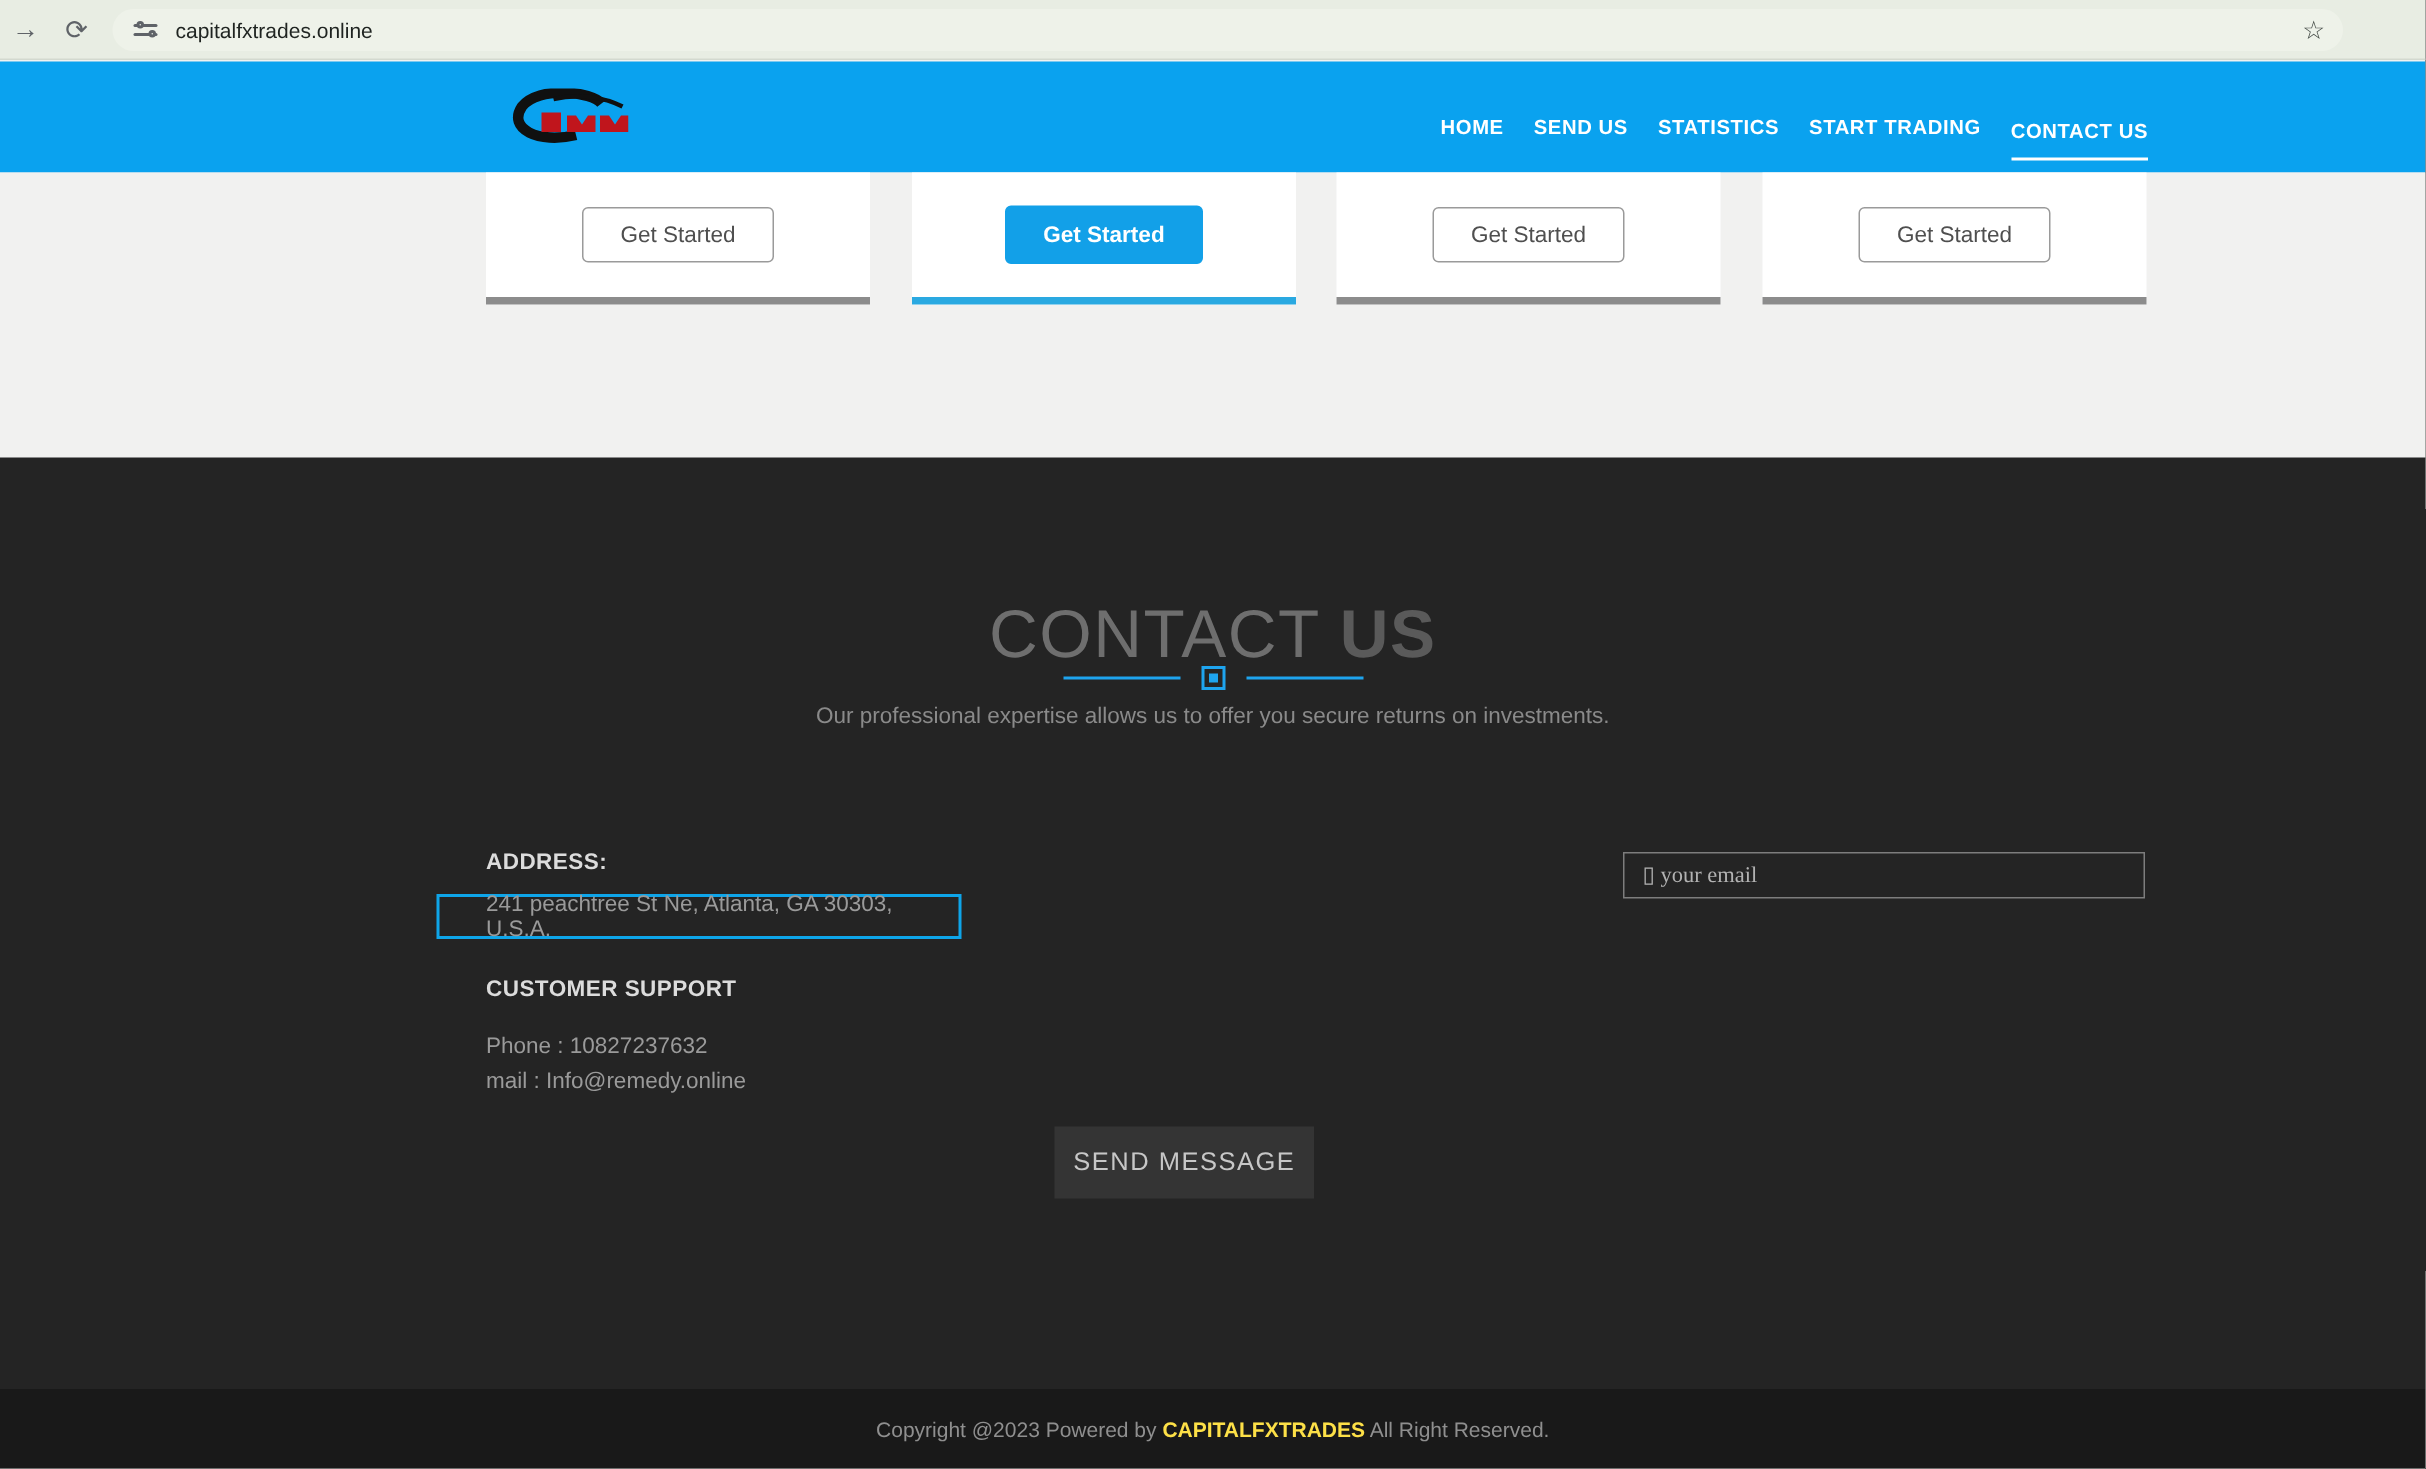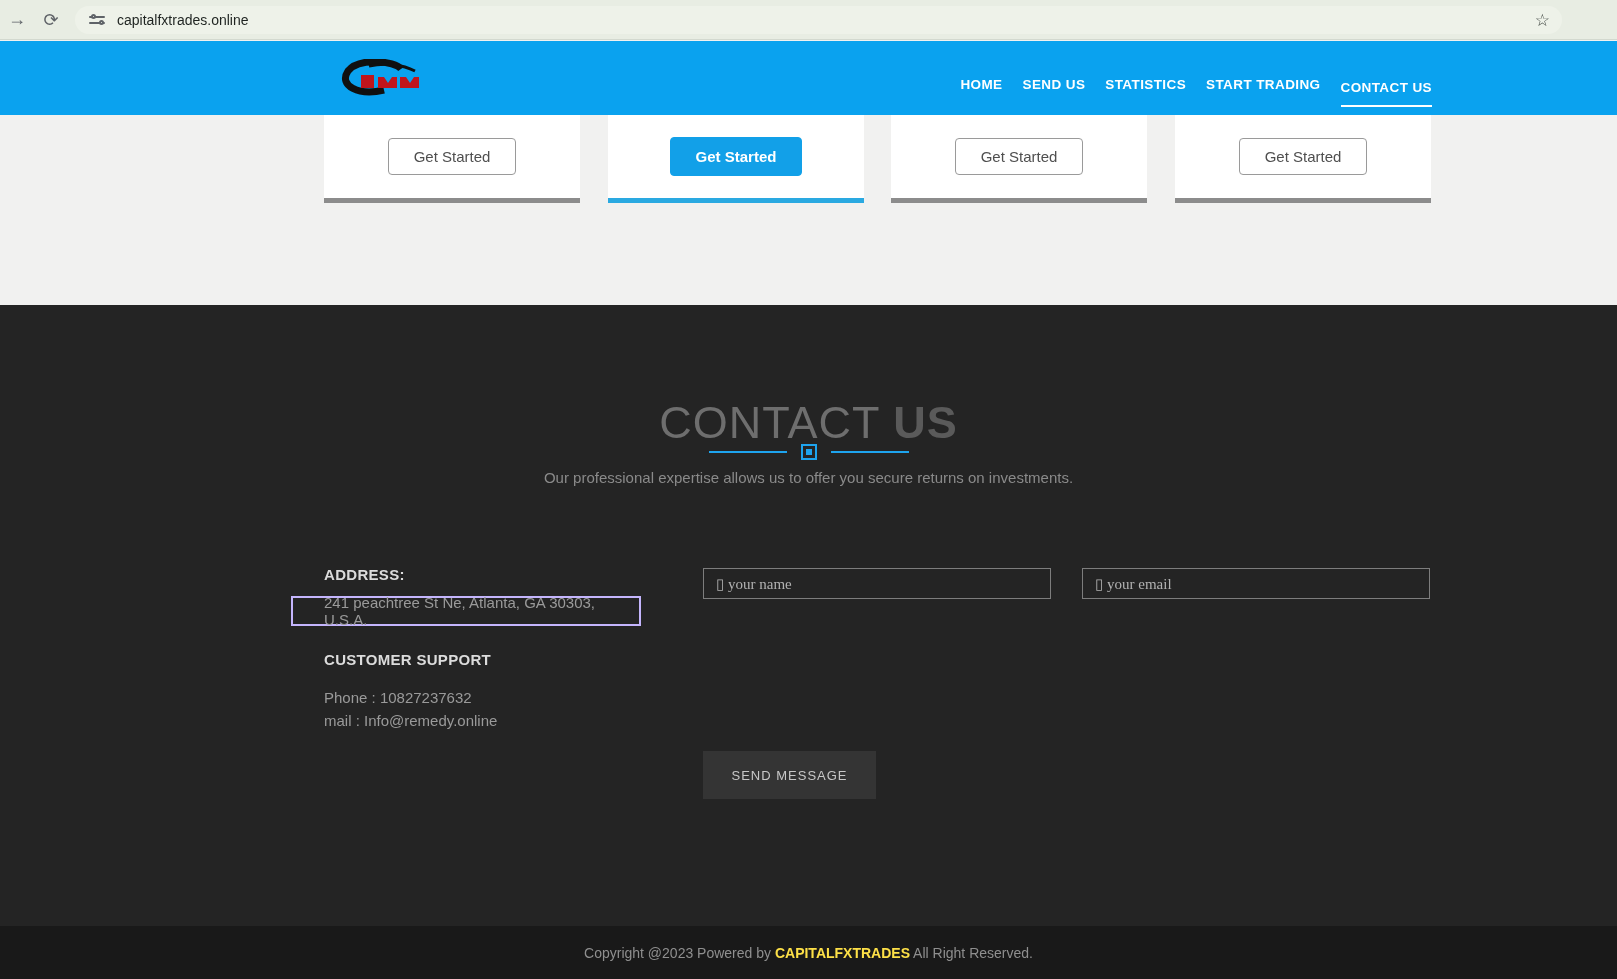--- a/index.html
+++ b/index.html
@@ -52,40 +52,40 @@
              display:flex; align-items:center; justify-content:center; gap:14px; }
   .divider .line { width:78px; height:2px; background:#1ea4ee; }
   .divider .sq { width:16px; height:16px; border:2px solid #1ea4ee;
                  display:flex; align-items:center; justify-content:center; }
   .divider .sq i { display:block; width:6px; height:6px; background:#1ea4ee; }
   .contact-sub { position:absolute; left:0; top:164px; width:100%; text-align:center;
                  color:#8a8a8a; font-size:15px; }
 
   .addr-heading { position:absolute; left:324px; top:261px; color:#dcdcdc; font-size:15px; font-weight:700; letter-spacing:.3px; }
   .addr-box { position:absolute; left:291px; top:291px; width:350px; height:30px;
-              border:2px solid #c4b5fd; display:flex; align-items:center; padding-left:31px; }
+              border:2px solid #0ea5e9; display:flex; align-items:center; padding-left:31px; }
   .addr-text { color:#9a9a9a; font-size:15px; }
   .support-heading { position:absolute; left:324px; top:346px; color:#dcdcdc; font-size:15px; font-weight:700; letter-spacing:.3px; }
   .phone-line { position:absolute; left:324px; top:384px; color:#9a9a9a; font-size:15px; }
   .mail-line  { position:absolute; left:324px; top:407px; color:#9a9a9a; font-size:15px; }
 
   .field { background:transparent; border:1px solid #7d7d7d; color:#cfcfcf;
            font-size:15px; padding:0 12px; outline:none; }
   .field::placeholder, textarea.field::placeholder {
            color:#b2b2b2; font-family:"Liberation Serif", serif; opacity:1; }
   #f-name  { position:absolute; left:703px; top:263px; width:348px; height:31px; }
   #f-email { position:absolute; left:1082px; top:263px; width:348px; height:31px; }
   #f-subject { position:absolute; left:703px; top:311px; width:727px; height:30px; }
   .msg-wrap { position:absolute; left:703px; top:358px; width:727px; height:73px; }
   #f-message { width:727px; height:73px; resize:none; padding-top:8px;
                font-family:"Liberation Serif", serif; }
   .resize-grip { position:absolute; right:2px; bottom:2px; width:10px; height:10px; cursor:nwse-resize;
                  background:repeating-linear-gradient(135deg, transparent 0 2px, #8a8a8a 2px 3px); }
   .send-btn { position:absolute; left:703px; top:446px; width:173px; height:48px;
-              background:#343434; border:none; color:#c7c7c7; font-size:13px;
+              background:#343434; border:none; color:#c7c7c7; font-size:17px;
               letter-spacing:1px; cursor:pointer; font-family:"Liberation Sans", sans-serif; }
 
   
   .footer { position:absolute; left:0; top:926px; width:1617px; height:53px; background:#191919;
             display:flex; align-items:center; justify-content:center; }
   .footer-text { color:#8f8f8f; font-size:14px; }
   .footer-text b { color:#fde047; font-weight:700; cursor:pointer; }
 </style>
 </head>
 <body>
@@ -153,21 +153,20 @@
   <div class="contact-sub">Our professional expertise allows us to offer you secure returns on investments.</div>
 
   <div class="addr-heading">ADDRESS:</div>
   <div class="addr-box">
     <span class="addr-text">241 peachtree St Ne, Atlanta, GA 30303, U.S.A.</span>
   </div>
   <div class="support-heading">CUSTOMER SUPPORT</div>
   <div class="phone-line">Phone : 10827237632</div>
   <div class="mail-line">mail : Info@remedy.online</div>
 
-  <input id="f-name" class="field" placeholder="▯ your name" style="">
   <input id="f-email" class="field" placeholder="▯ your email" style="">
   <button class="send-btn">SEND MESSAGE</button>
 
 </div>
 
 <div class="footer">
   <span class="footer-text"><span>Copyright @2023 Powered by </span><b>CAPITALFXTRADES</b><span> All Right Reserved.</span></span>
 </div>
 
 </body></html>

